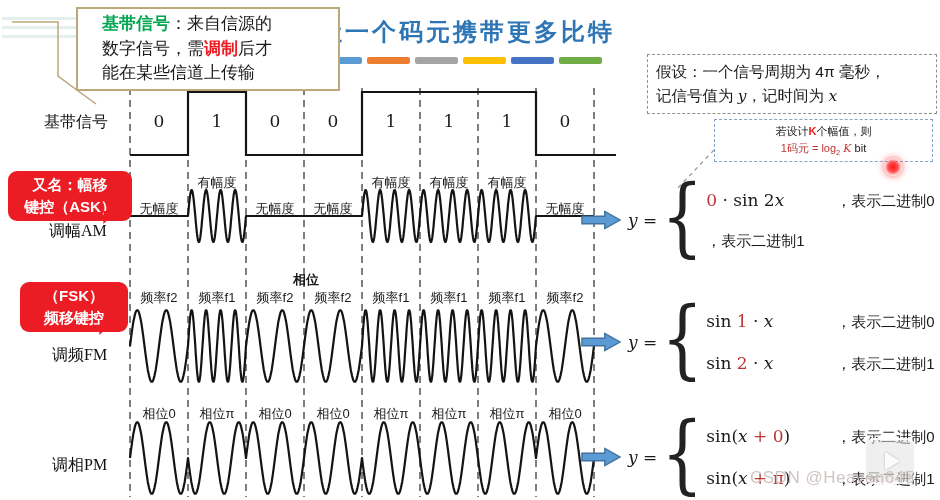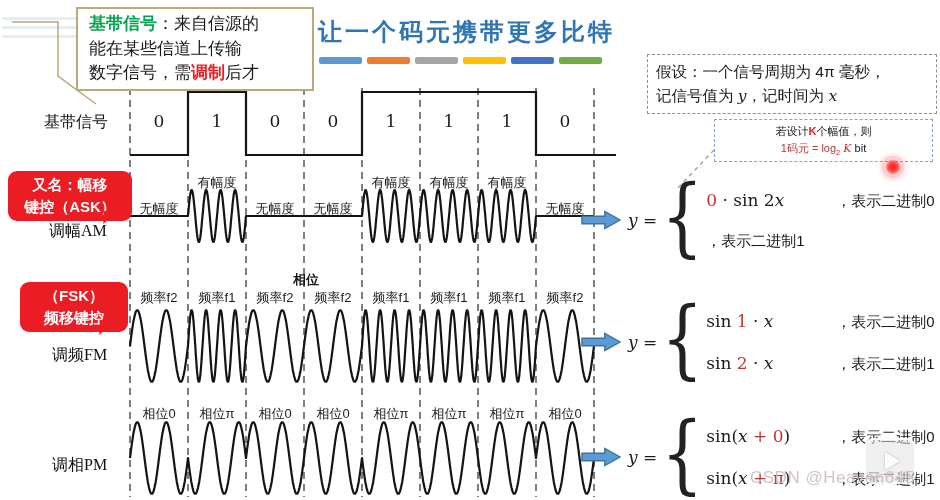--- a/index.html
+++ b/index.html
@@ -6,21 +6,21 @@
   #stage{position:relative;width:940px;height:500px;background:#fff;overflow:hidden;
          font-family:"Liberation Sans",sans-serif;color:#1a1a1a;}
   
   .red{color:#bf3434;}
   .hot{color:#ec1c24;font-weight:bold;}
   .green{color:#00a550;font-weight:bold;}
   .it{font-style:italic;font-family:"DejaVu Serif",serif;}
   .sub{vertical-align:sub;font-size:0.68em;}
   
   #info-box{position:absolute;left:76px;top:7px;width:212px;border:2px solid #bca87b;
-            padding:3px 11px;font-size:17px;line-height:1.45;background:#fff;z-index:4;font-family:Liberation Serif, serif;}
+            padding:3px 24px;font-size:17px;line-height:1.45;background:#fff;z-index:4;font-family:Liberation Serif, serif;}
   .scribble{position:absolute;left:2px;top:16px;width:84px;height:22px;
             background:repeating-linear-gradient(0deg,rgba(130,185,175,0.22) 0 3px,transparent 3px 9px);}
   
   #page-title{position:absolute;left:318px;top:16px;font-size:24px;font-weight:bold;
               letter-spacing:3px;color:#2e75b6;}
   #title-bars{position:absolute;left:319px;top:57px;display:flex;gap:5px;}
   #title-bars .bar{width:43px;height:7px;border-radius:2px;}
   
   .dash-box{position:absolute;border:1.6px dashed #8f8f8f;background:#fff;z-index:4;}
   #assume-box{left:647px;top:54px;width:272px;padding:5px 8px;font-size:15.5px;line-height:1.55;}
@@ -65,22 +65,22 @@
 </style>
 </head>
 <body>
 
 <div id="stage">
 
   <div class="scribble"></div>
 
   <div id="info-box">
     <div><span class="green">基带信号</span><span>：来自信源的</span></div>
+    <div><span>数字信号，需</span><span class="hot">调制</span><span>后才</span></div>
     <div><span>能在某些信道上传输</span></div>
-    <div><span>数字信号，需</span><span class="hot">调制</span><span>后才</span></div>
   </div>
 
   <div id="page-title">让一个码元携带更多比特</div>
   <div id="title-bars">
       <div class="bar" style="background: rgb(91, 155, 213);"></div>
       <div class="bar" style="background: rgb(237, 125, 49);"></div>
       <div class="bar" style="background: rgb(165, 165, 165);"></div>
       <div class="bar" style="background: rgb(255, 192, 0);"></div>
       <div class="bar" style="background: rgb(68, 114, 196);"></div>
       <div class="bar" style="background: rgb(112, 173, 71);"></div>

